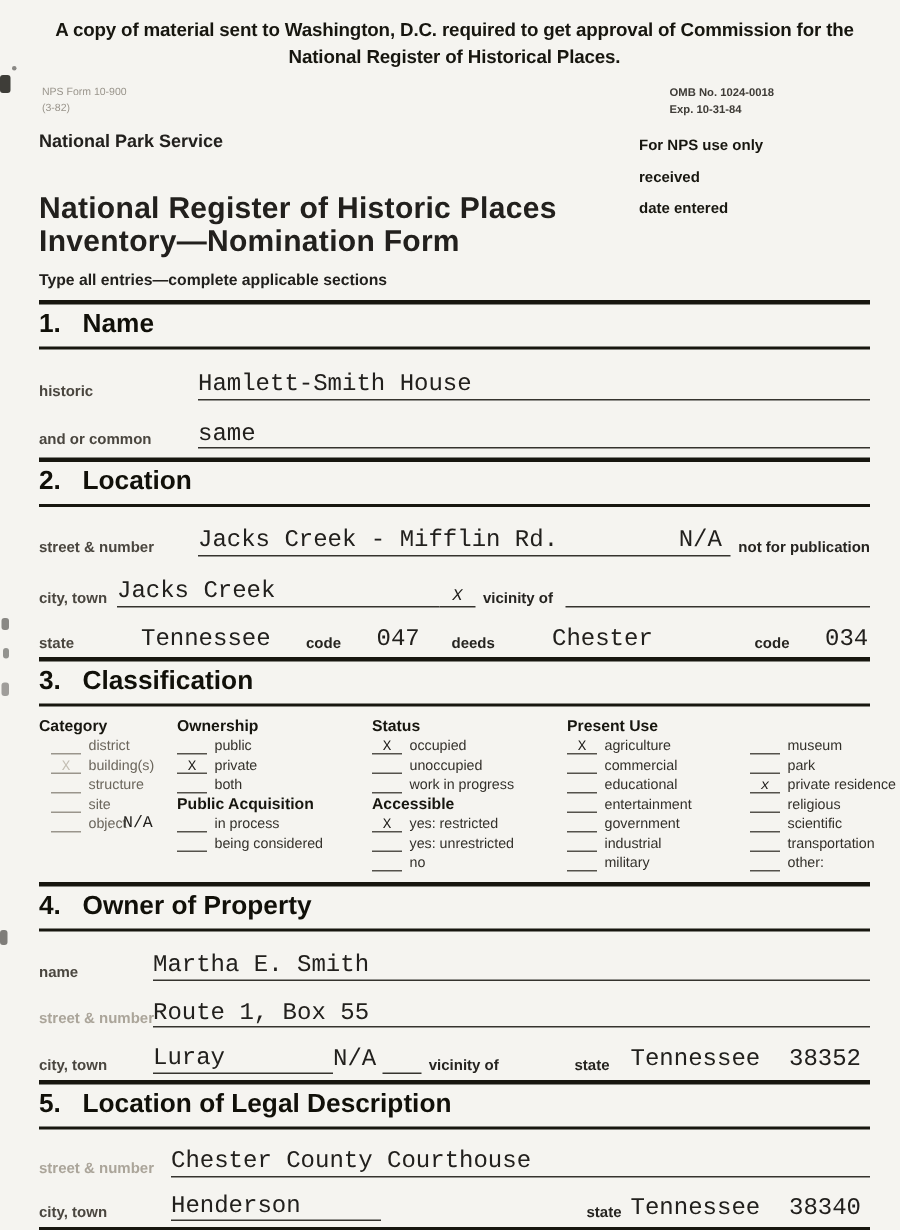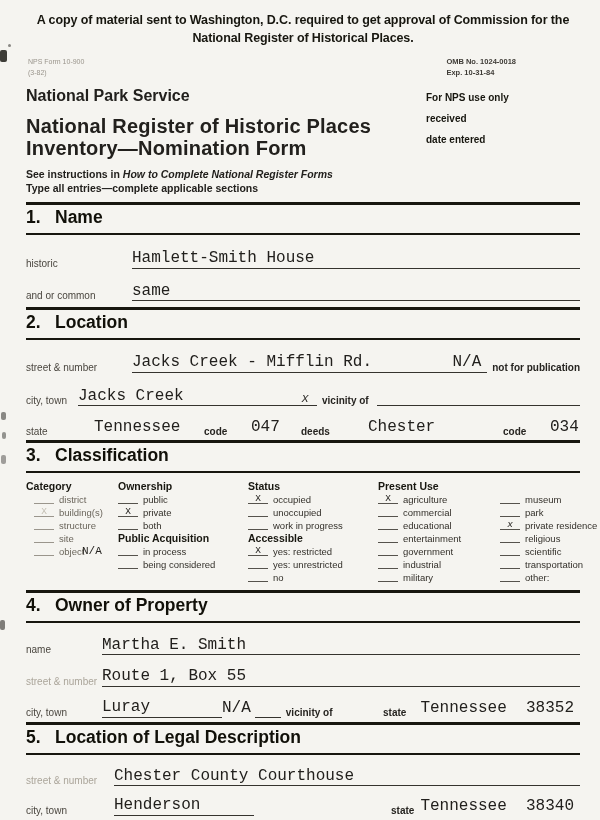--- a/index.html
+++ b/index.html
@@ -29,36 +29,36 @@
     white-space:nowrap;
   }
   .banner .b2 { white-space:normal; }
 
   .stamp { display:flex; justify-content:space-between; margin:0 4px 8px 2px; }
   .stamp-left  { font-size:7px;  color:#9a958c; line-height:1.5; }
   .stamp-right { font-size:7.5px; font-weight:700; color:#3f3c37; line-height:1.45; text-align:left; margin-right:60px; }
 
   .hdr { position:relative; margin-top:4px; }
   .dept   { font-size:13.5px; font-weight:700; }
-  .agency { font-size:16px;   font-weight:700; margin:1px 0 10px; }
+  .agency { font-size:12px;   font-weight:700; margin:1px 0 27px; }
   .big-title { font-size:20px; font-weight:700; line-height:1.12; letter-spacing:.2px; }
   .instr { margin-top:7px; font-size:10.5px; font-weight:700; line-height:1.4; }
   .instr .it { font-style:italic; }
   .nps-box { position:absolute; right:24px; top:5px; width:130px; font-size:10px; font-weight:700; color:#17160f; }
   .nps-box div { margin-bottom:10px; }
 
   .sec-head {
     border-top:3px solid #17160f; border-bottom:2.5px solid #17160f;
     font-size:17.5px; font-weight:700; padding:2px 0 5px; color:#111009;
   }
   .sec-head .num { display:inline-block; width:29px; }
   .mt6 { margin-top:6px; }
 
   .frow { display:flex; align-items:flex-end; font-size:10px; }
-  .lbl   { color:#4a463f; white-space:nowrap; flex:0 0 auto; }
+  .lbl   { color:#4a463f; white-space:nowrap; flex:0 0 auto;font-weight:bold; }
   .faint { color:#aba59a; }
   .vfaint{ color:#c3beb3; }
   .boldlbl { font-weight:700; color:#262420; white-space:nowrap; }
   .mono { font-family:"Liberation Mono","DejaVu Sans Mono",monospace; font-size:16px; line-height:1.1; white-space:pre; }
   .ul   { border-bottom:1.6px solid #35332e; }
   .fill { flex:1 1 auto; border-bottom:1.6px solid #35332e; min-height:1px; }
   .blank{ display:inline-block; width:24px; border-bottom:1.4px solid #35332e;
           text-align:center; font-family:"Liberation Mono",monospace; font-size:11px; line-height:11px; height:12px; }
   .hand { font-style:italic; }
 
@@ -102,21 +102,20 @@
       <div>OMB No. 1024-0018</div>
       <div>Exp. 10-31-84</div>
     </div>
   </div>
 
   <div class="hdr">
     <div class="agency">National Park Service</div>
     <div class="big-title">National Register of Historic Places</div>
     <div class="big-title">Inventory—Nomination Form</div>
     <div class="instr">
-      <div><span>See instructions in </span><span class="it">How to Complete National Register Forms</span></div>
       <div>Type all entries—complete applicable sections</div>
     </div>
     <div class="nps-box">
       <div>For NPS use only</div>
       <div>received</div>
       <div>date entered</div>
     </div>
   </div>
 
   <div class="sec-head mt6">

